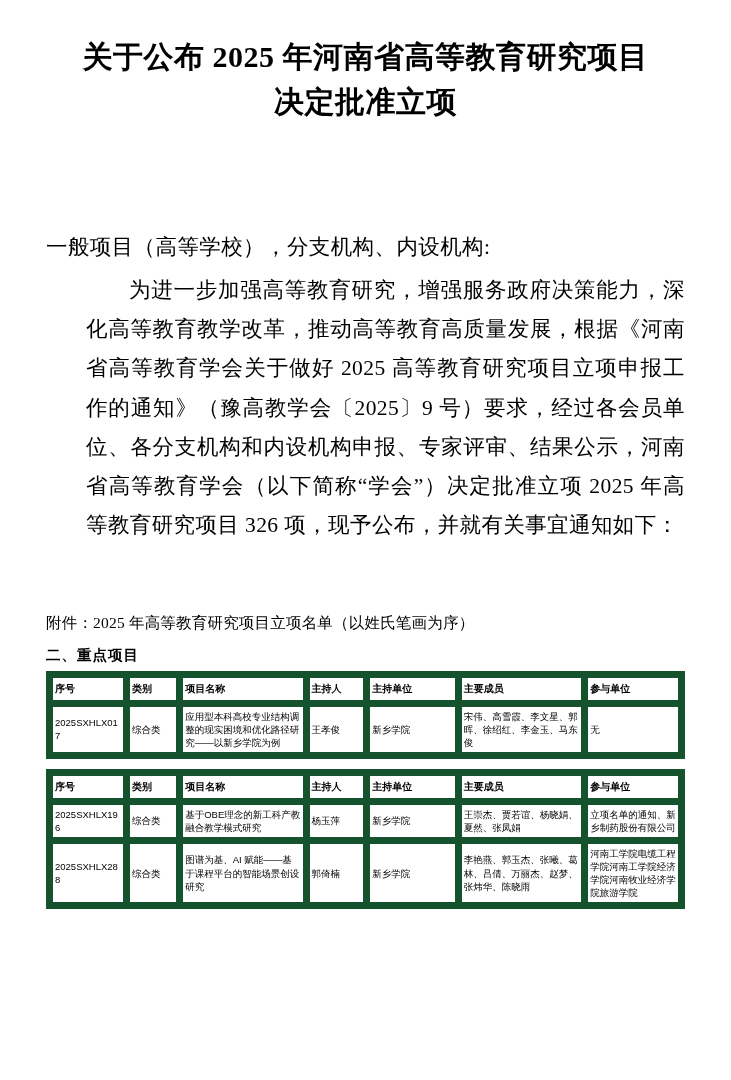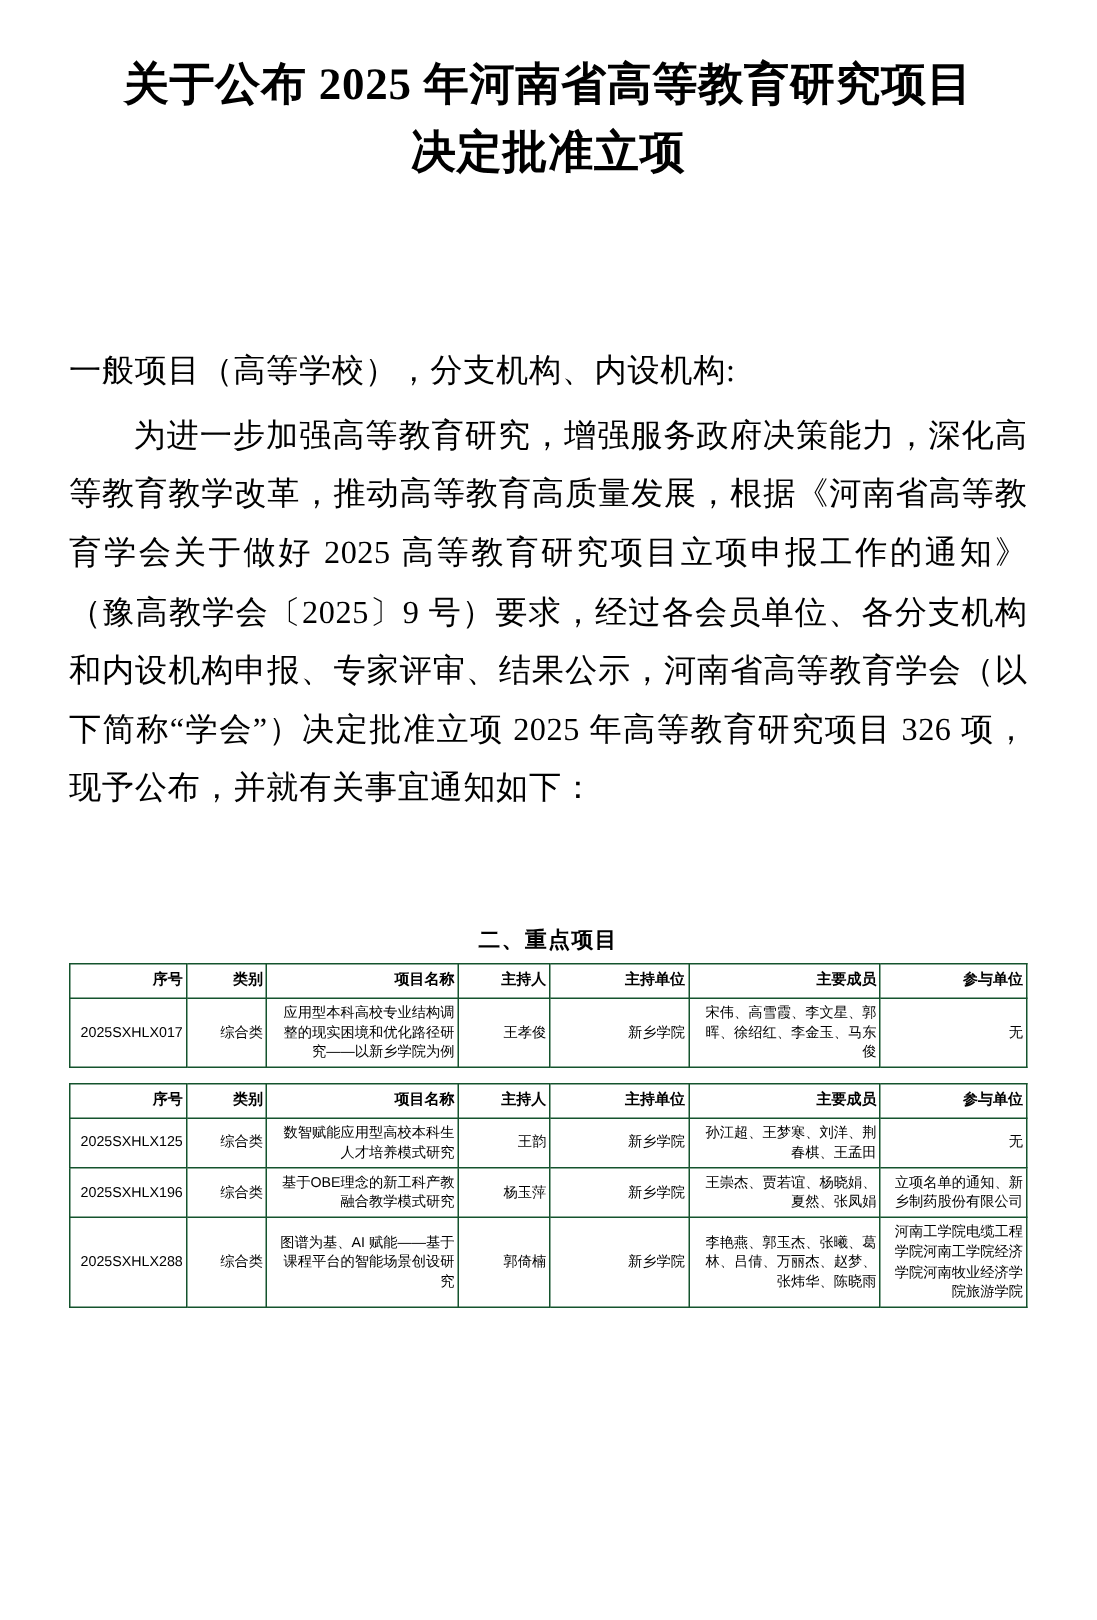--- a/index.html
+++ b/index.html
@@ -40,53 +40,54 @@
   .body-text {
     font-size: 21.5px;
     line-height: 1.82;
     letter-spacing: 0.4px;
     margin: 0;
     text-align: justify;
     text-justify: inter-ideograph;
   }
   .body-text.indent {
     text-indent: 2em;
+    margin-left: 40px;
   }
   .salutation {
     margin-bottom: 4px;
   }
   .spacer-before-attach {
     height: 66px;
   }
   .attachment-line {
     font-size: 15.5px;
     line-height: 1.6;
     letter-spacing: 0.2px;
     margin: 0 0 10px 0;
   }
   .section-heading {
-    text-align: center;
+    text-align: left;
     font-size: 14.5px;
     font-weight: bold;
     letter-spacing: 1px;
     margin: 6px 0 6px 0;
     font-family: "Liberation Sans", sans-serif;
   }
   table.proj {
     width: 100%;
     border-collapse: collapse;
     table-layout: fixed;
     font-family: "Liberation Sans", sans-serif;
     font-size: 9.5px;
     line-height: 1.38;
     margin-bottom: 10px;
   }
   table.proj th, table.proj td {
-    border: 1px solid #14532d;
-    text-align: right;
+    border: 7px solid #14532d;
+    text-align: left;
     vertical-align: middle;
     padding: 3px 2px;
     word-break: break-all;
   }
   table.proj th {
     font-weight: bold;
     font-size: 10px;
     padding: 4px 2px;
   }
   .c-no    { width: 12.2%; }
@@ -111,20 +112,21 @@
   </div>
 
   <div class="spacer-after-title"></div>
 
   <p class="body-text salutation">一般项目（高等学校），分支机构、内设机构:</p>
 
   <p class="body-text indent">为进一步加强高等教育研究，增强服务政府决策能力，深化高等教育教学改革，推动高等教育高质量发展，根据《河南省高等教育学会关于做好 2025 高等教育研究项目立项申报工作的通知》（豫高教学会〔2025〕9 号）要求，经过各会员单位、各分支机构和内设机构申报、专家评审、结果公示，河南省高等教育学会（以下简称“学会”）决定批准立项 2025 年高等教育研究项目 326 项，现予公布，并就有关事宜通知如下：</p>
 
   <div class="spacer-before-attach"></div>
 
+  <p class="attachment-line">附件：2025 年高等教育研究项目立项名单（以姓氏笔画为序）</p>
 
   <div class="section-heading">二、重点项目</div>
 
   <table class="proj">
     <colgroup>
       <col class="c-no">
         <col class="c-cat">
         <col class="c-name">
         <col class="c-lead">
         <col class="c-org">
@@ -172,29 +174,20 @@
         <th>类别</th>
         <th>项目名称</th>
         <th>主持人</th>
         <th>主持单位</th>
         <th>主要成员</th>
         <th>参与单位</th>
       </tr>
     </thead>
     <tbody>
       <tr>
-        <td>2025SXHLX125</td>
-        <td>综合类</td>
-        <td class="name-cell">数智赋能应用型高校本科生人才培养模式研究</td>
-        <td>王韵</td>
-        <td>新乡学院</td>
-        <td class="mem-cell">孙江超、王梦寒、刘洋、荆春棋、王孟田</td>
-        <td class="part-cell">无</td>
-      </tr>
-      <tr>
         <td>2025SXHLX196</td>
         <td>综合类</td>
         <td class="name-cell">基于OBE理念的新工科产教融合教学模式研究</td>
         <td>杨玉萍</td>
         <td>新乡学院</td>
         <td class="mem-cell">王崇杰、贾若谊、杨晓娟、夏然、张凤娟</td>
         <td class="part-cell">立项名单的通知、新乡制药股份有限公司</td>
       </tr>
       <tr>
         <td>2025SXHLX288</td>

